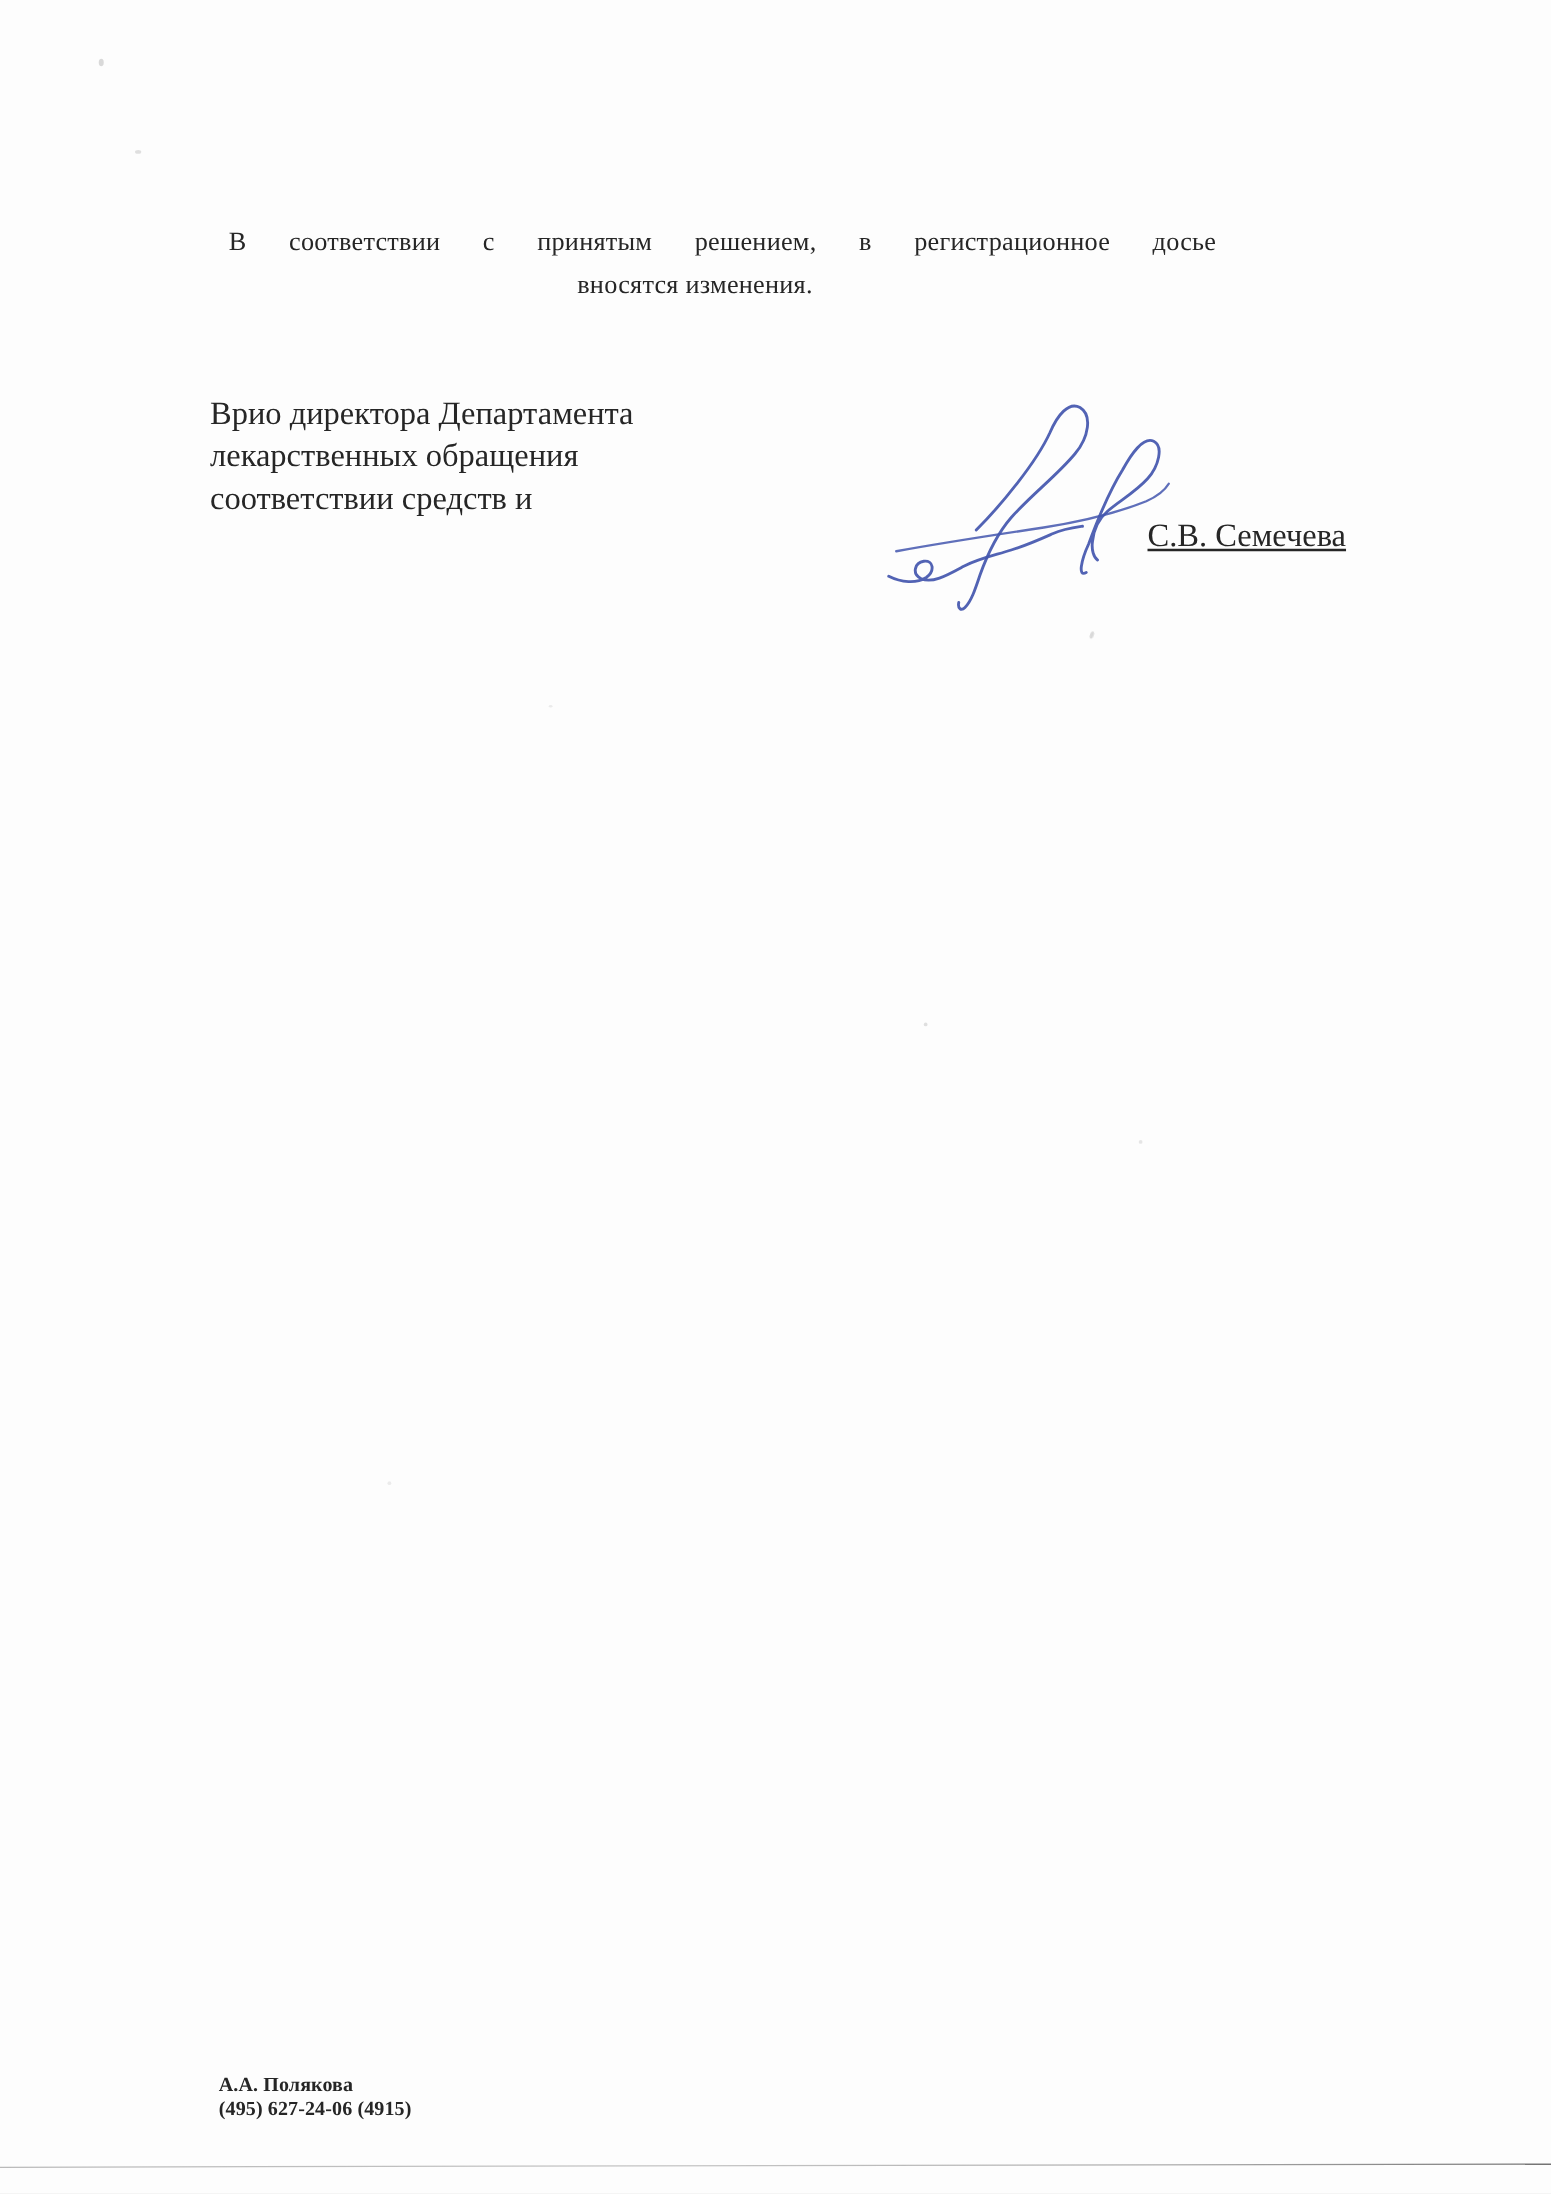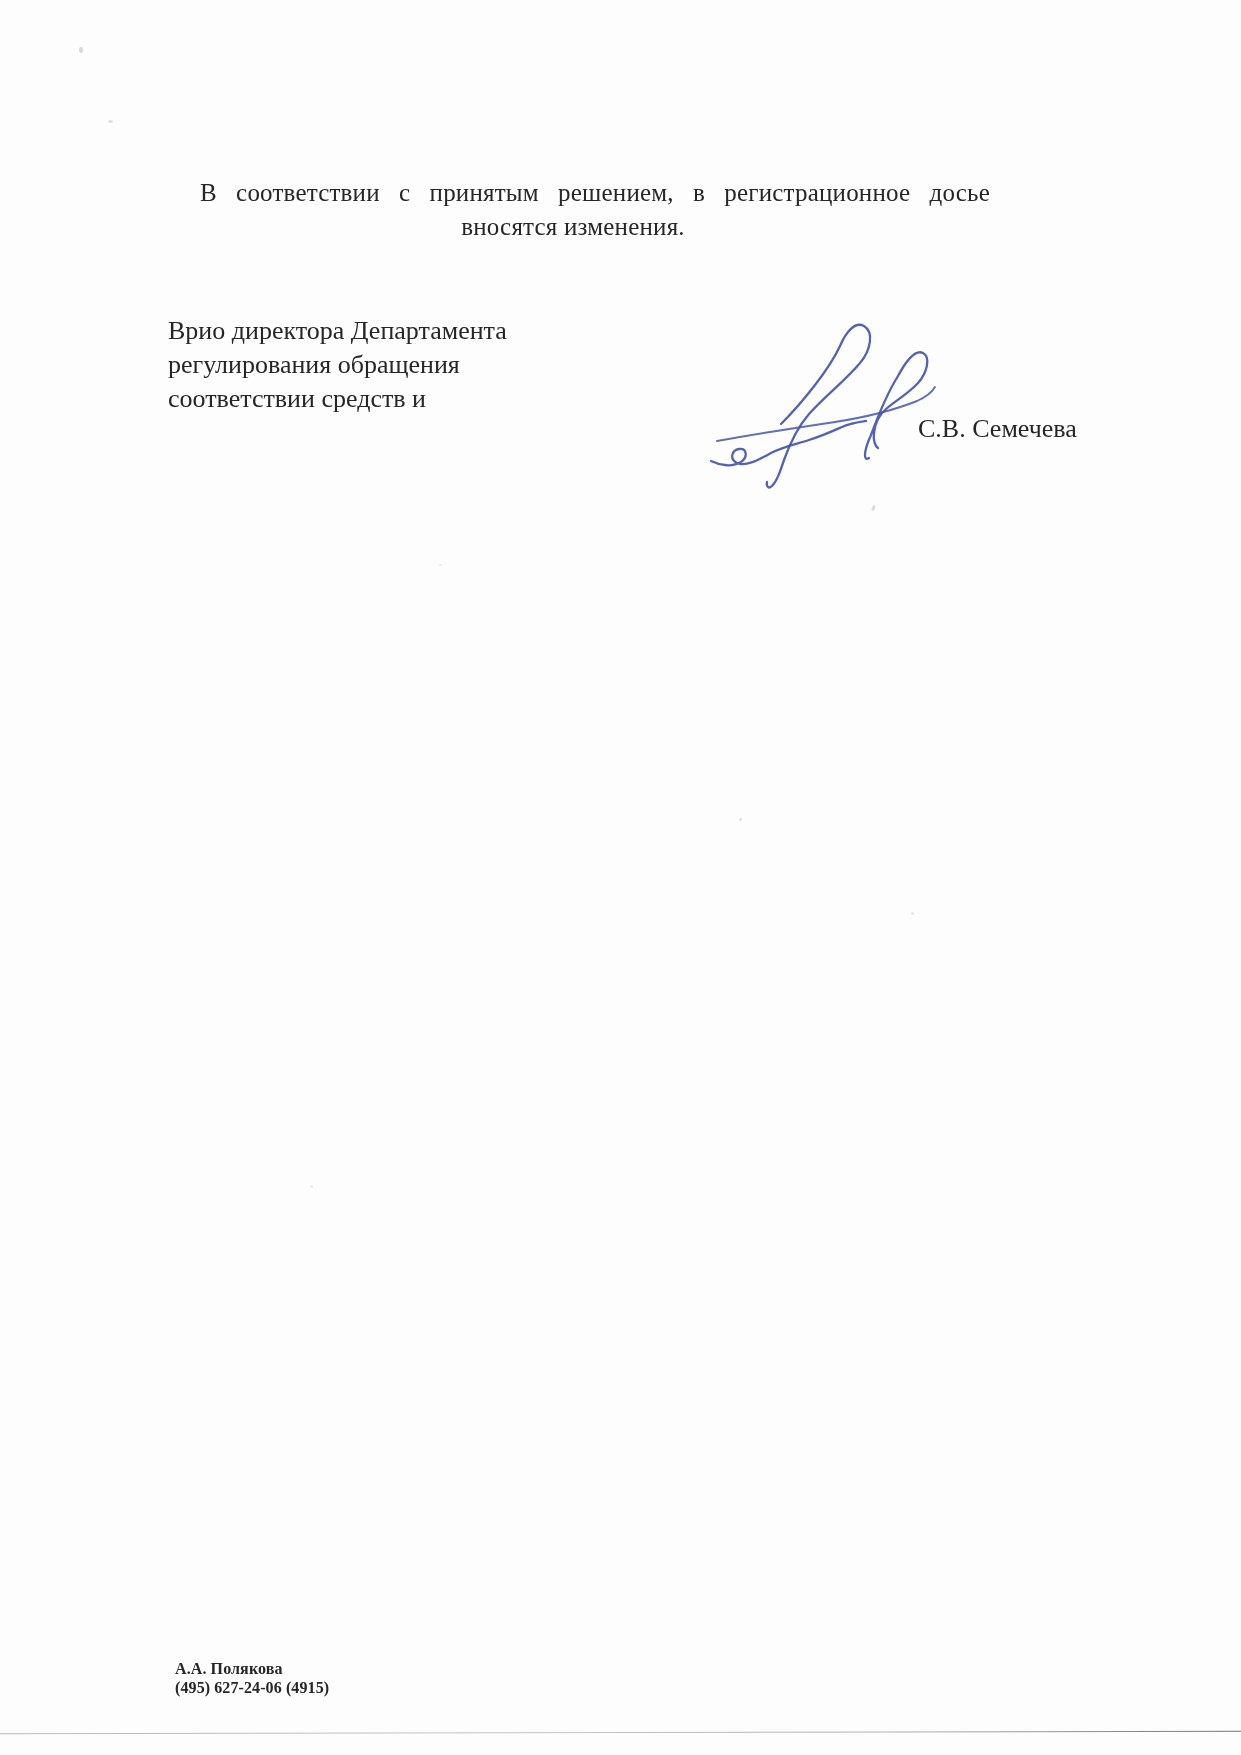--- a/index.html
+++ b/index.html
@@ -13,24 +13,24 @@
     height: 1755px;
     margin: 0 auto;
     background: var(--paper, #fdfdfd);
     overflow: hidden;
     font-family: "Liberation Serif", "DejaVu Serif", serif;
     color: var(--ink, #262626);
   }
   
   .paragraph {
     position: absolute;
-    left: 156px;
+    left: 139px;
     top: 176px;
     width: 834px;
-    font-size: 25px;
+    font-size: 21px;
     line-height: 34px;
     letter-spacing: 0.2px;
   }
   .par-line-1 {
     text-align: justify;
     text-align-last: justify;
     text-indent: 44px;
     white-space: normal;
   }
   .par-line-2 {
@@ -69,20 +69,21 @@
   }
   .sig-stroke.thin { stroke-width: 1.9; opacity: 0.85; }
   
   .signatory-name {
     position: absolute;
     left: 918px;
     top: 414px;
     font-size: 26px;
     line-height: 30px;
     white-space: nowrap;
+    text-decoration: underline;
   }
   
   .footer-contact {
     position: absolute;
     left: 175px;
     top: 1660px;
     font-size: 16px;
     line-height: 18.5px;
     letter-spacing: 0.1px;
     font-weight: bold;
@@ -121,21 +122,21 @@
 
 <div class="page">
 
   <div class="paragraph">
     <div class="par-line-1">В соответствии с принятым решением, в регистрационное досье</div>
     <div class="par-line-2">вносятся изменения.</div>
   </div>
 
   <div class="sig-title-block">
     <div>Врио директора Департамента</div>
-    <div>регулирования обращения</div>
+    <div>лекарственных обращения</div>
     <div>соответствии средств и</div>
   </div>
 
   <div class="signature-wrap">
     <svg viewBox="0 0 300 210" xmlns="http://www.w3.org/2000/svg" aria-hidden="true">
 
       <path class="sig-stroke thin" d="M 72,153 C 105,147 150,140 190,134 C 222,129 252,121 272,113 C 281,109 287,104 290,99"></path>
 
       <path class="sig-stroke" d="M 136,136 C 156,116 184,82 195,58 C 201,44 210,33 219,38 C 229,44 226,62 215,75 C 201,92 181,107 164,126 C 151,141 144,158 139,172 C 135,184 132,193 127,198 C 124,201 121,199 122,194"></path>
 

